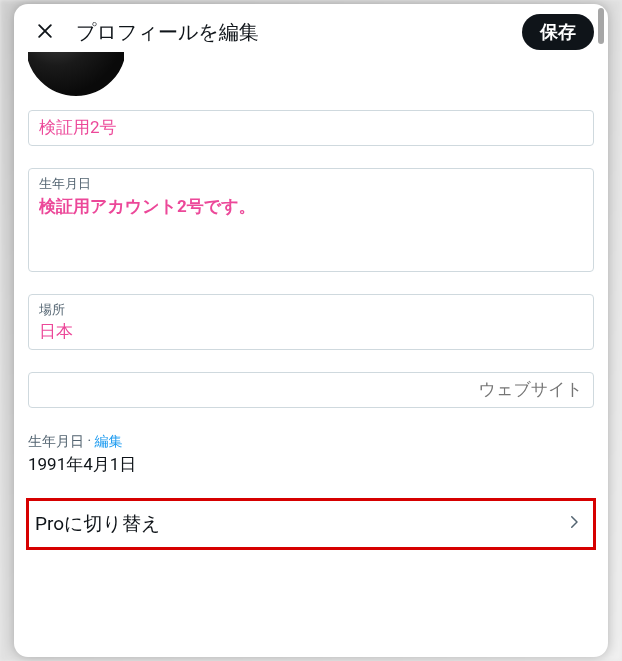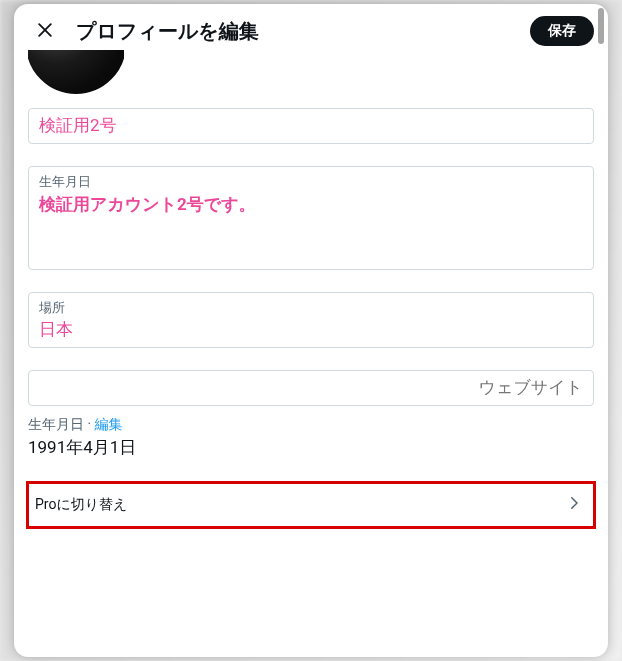--- a/index.html
+++ b/index.html
@@ -59,31 +59,31 @@
       cursor: pointer;
       background: transparent;
       border: none;
     }
     .close-btn svg {
       width: 20px;
       height: 20px;
     }
     .modal-title {
       font-size: 20px;
-      font-weight: 700;
+      font-weight: 400;
       color: #0f1419;
       flex: 1;
     }
     .save-btn {
       background: #0f1419;
       color: #fff;
       border: none;
       border-radius: 18px;
       padding: 6px 18px;
-      font-size: 14px;
+      font-size: 18px;
       font-weight: 700;
       cursor: pointer;
     }
     .avatar-section {
       padding: 0 14px 4px;
       margin-top: -8px;
     }
     .avatar {
       width: 96px;
       height: 44px;
@@ -133,21 +133,21 @@
     .field-placeholder {
       color: #536471;
       font-size: 17px;
       text-align: right;
     }
     .bio-field .field-value {
       line-height: 1.4;
     }
     .dob-section {
       padding: 0 14px;
-      margin-top: 10px;
+      margin-top: 25px;
     }
     .dob-header {
       font-size: 14px;
       color: #536471;
     }
     .dob-link {
       color: #1d9bf0;
       cursor: pointer;
     }
     .dob-dot {
@@ -161,21 +161,21 @@
     .pro-row {
       margin: 22px 12px 0;
       border: 3px solid #d60000;
       display: flex;
       align-items: center;
       justify-content: space-between;
       padding: 10px 10px 10px 6px;
       cursor: pointer;
     }
     .pro-label {
-      font-size: 14px;
+      font-size: 19px;
       color: #0f1419;
     }
     .chevron svg {
       width: 18px;
       height: 18px;
       stroke: #536471;
     }
   </style>
 </head>
 <body>

